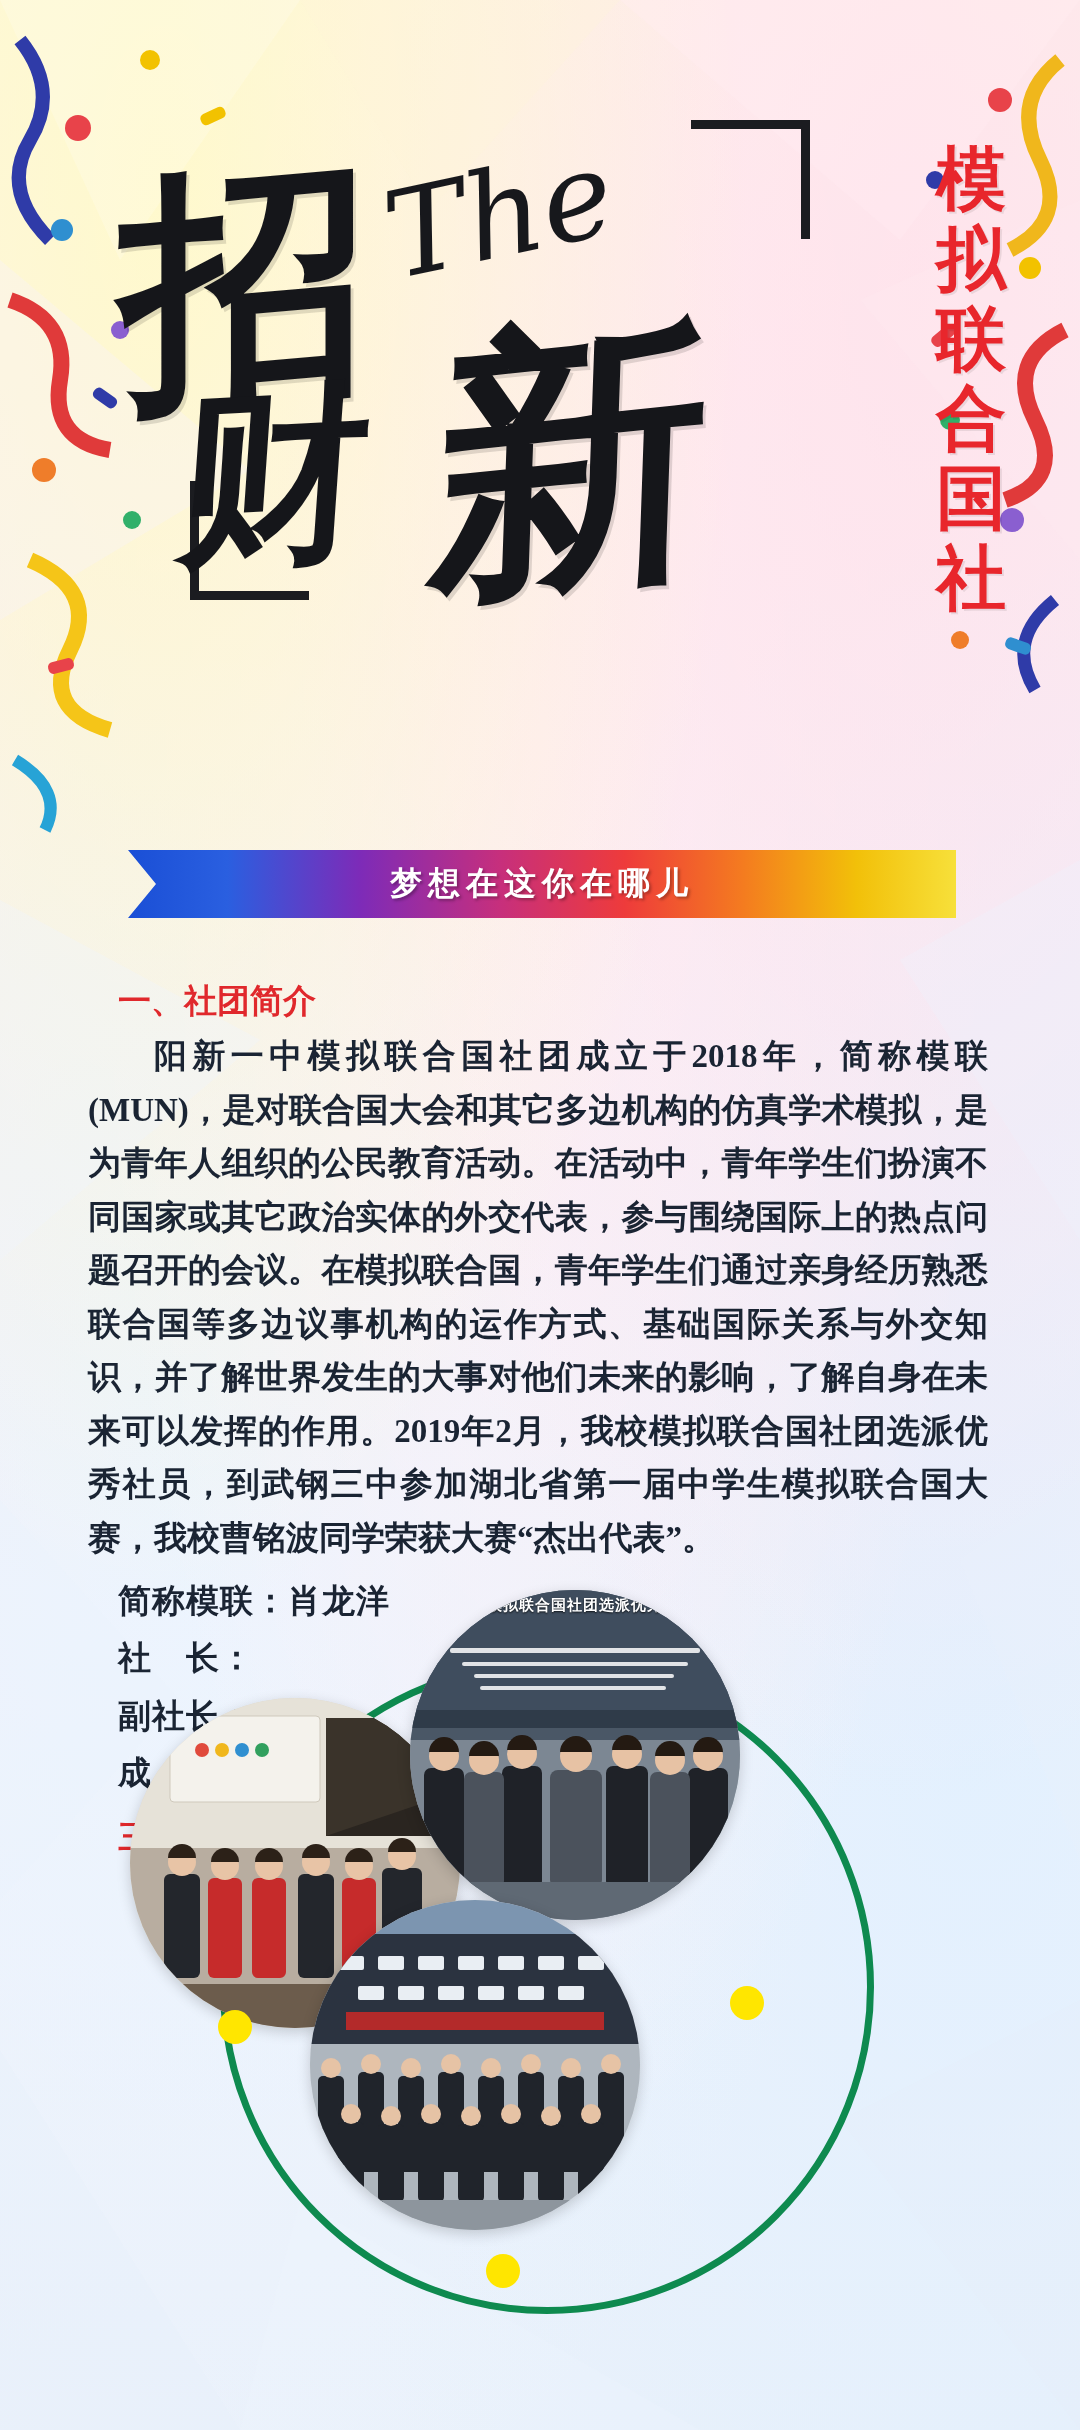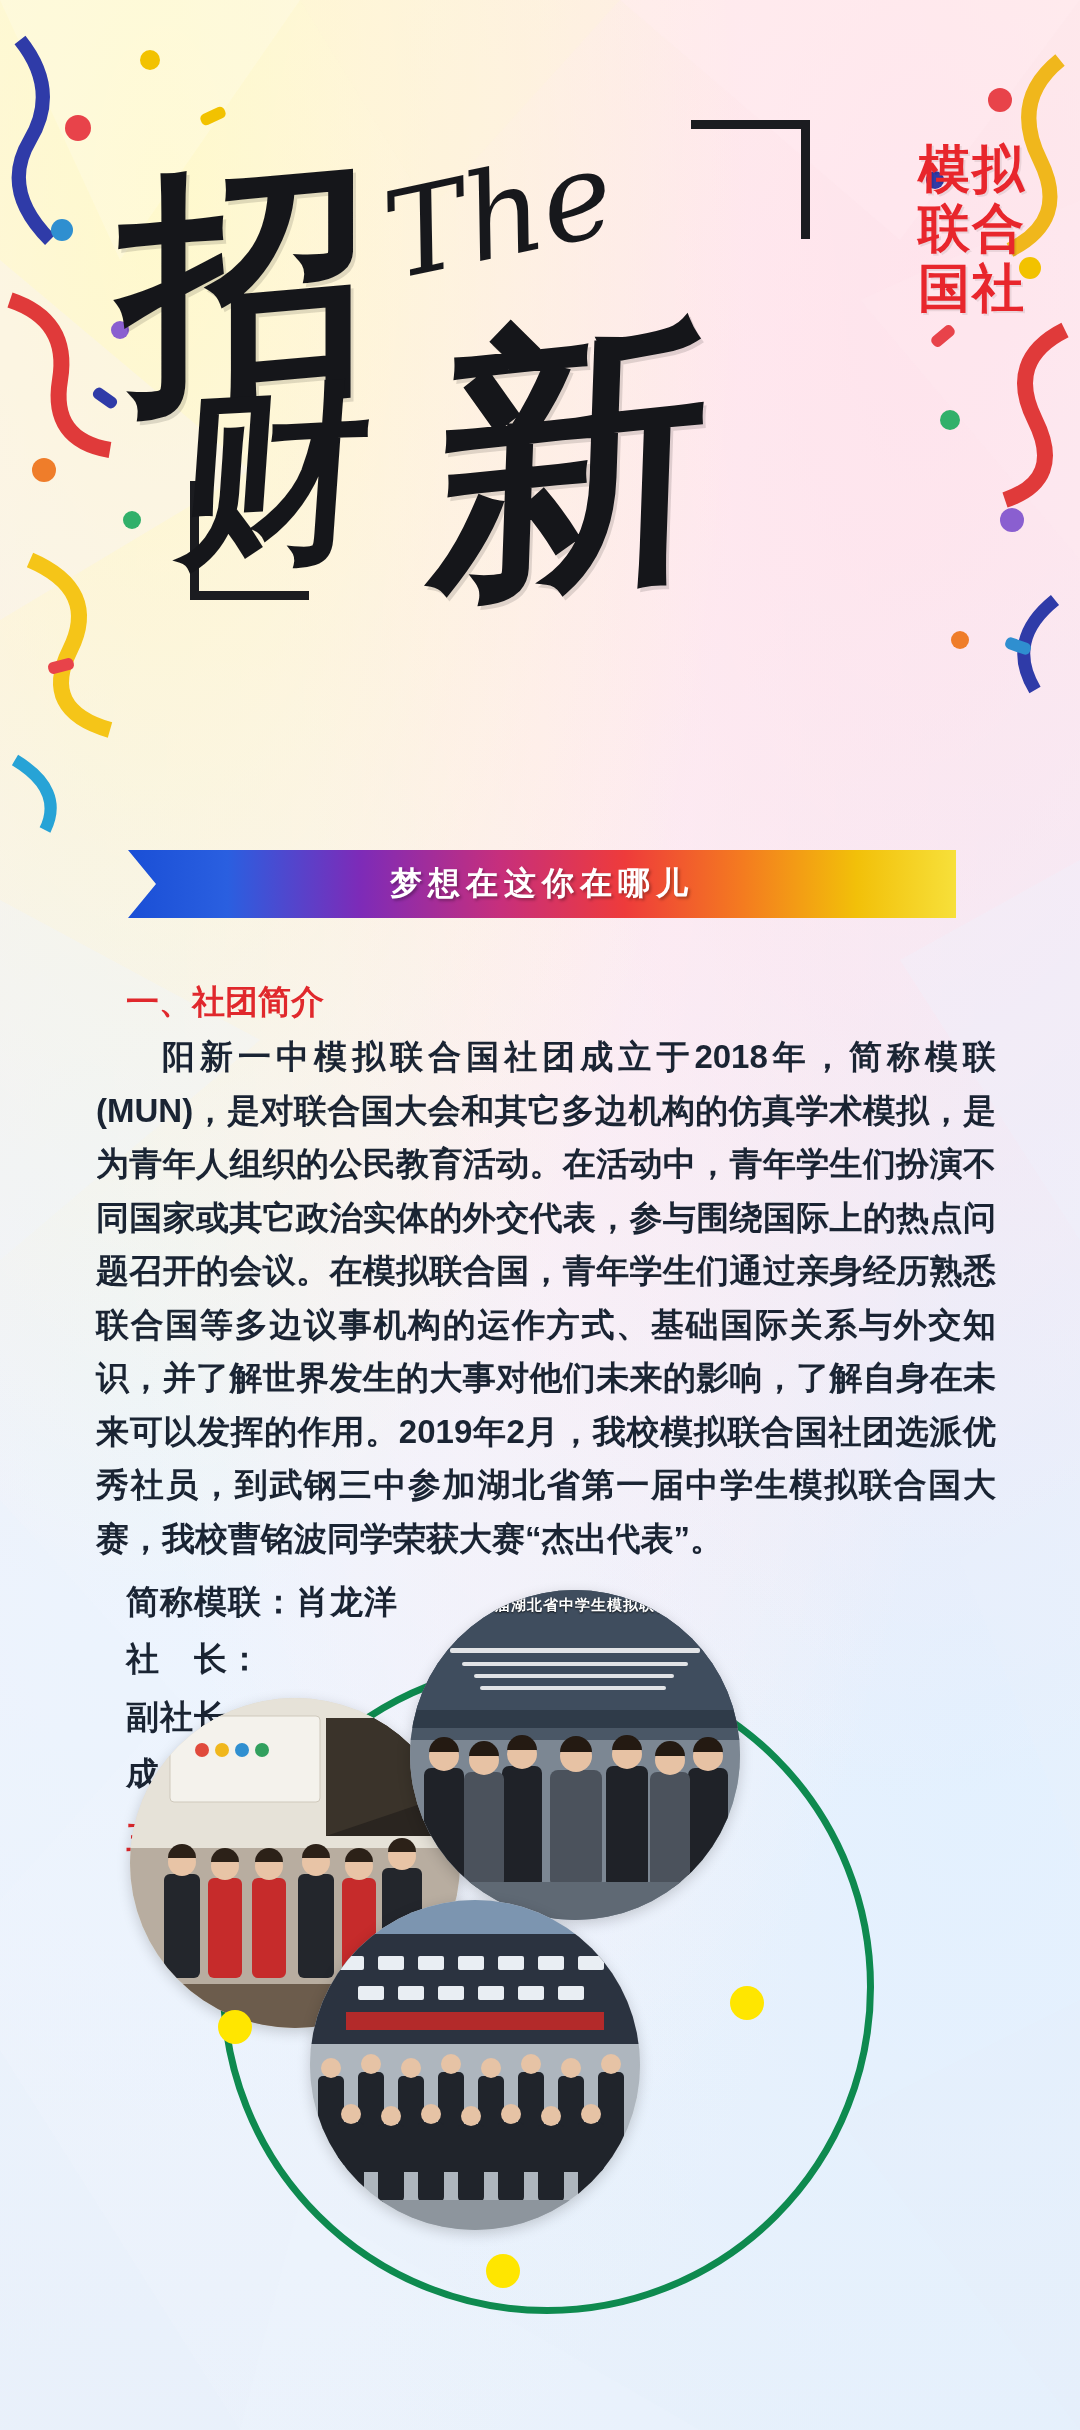--- a/index.html
+++ b/index.html
@@ -88,21 +88,21 @@
   .corner.bl {
     left: 190px; bottom: 20px;
     width: 110px; height: 110px;
     border-right: none; border-top: none;
   }
   .vertical-name {
     position: absolute;
     right: 48px; top: 50px;
     width: 120px;
     color: #e8262c;
-    font-size: 52px;
+    font-size: 70px;
     font-weight: bold;
     line-height: 1.14;
     text-align: center;
     letter-spacing: 2px;
     font-family: "DejaVu Sans", "Liberation Sans", sans-serif;
     text-shadow: 2px 2px 0 rgba(0,0,0,0.08);
   }
   
   .slogan-wrap {
     position: absolute;
@@ -126,27 +126,27 @@
     color: #ffffff;
     font-size: 32px;
     font-weight: bold;
     letter-spacing: 6px;
     font-family: "DejaVu Sans", "Liberation Sans", sans-serif;
     text-shadow: 2px 2px 3px rgba(0,0,0,0.3);
   }
   
   .content {
     position: absolute;
-    left: 96px; top: 975px;
+    left: 88px; top: 975px;
     width: 900px;
     color: #1a2433;
     font-size: 33px;
     line-height: 1.62;
     font-weight: bold;
-    font-family: Liberation Sans, sans-serif;
+    font-family: Liberation Serif, serif;
   }
   .section-head {
     color: #e0282c;
     font-size: 33px;
     font-weight: bold;
     margin: 0 0 2px 30px;
   }
   .para {
     margin: 0 0 10px 0;
     text-indent: 66px;
@@ -366,21 +366,21 @@
           <path d="M19,162 a15,15 0 0 1 30,0 z"></path>
           <path d="M59,166 a15,15 0 0 1 30,0 z"></path>
           <path d="M97,160 a15,15 0 0 1 30,0 z"></path>
           <path d="M150,162 a16,16 0 0 1 32,0 z"></path>
           <path d="M202,160 a15,15 0 0 1 30,0 z"></path>
           <path d="M245,166 a15,15 0 0 1 30,0 z"></path>
           <path d="M283,162 a15,15 0 0 1 30,0 z"></path>
         </g>
         <rect x="0" y="292" width="330" height="38" fill="#5f6974"></rect>
       </svg>
-      <div class="ph-label">第一届湖北省中学生模拟联合国</div>
+      <div class="ph-label">我校模拟联合国社团选派优秀社员</div>
     </div>
 
     <div class="photo p3">
       <svg viewBox="0 0 330 330" width="330" height="330">
         <rect width="330" height="330" fill="#c3c9cf"></rect>
         <rect x="0" y="0" width="330" height="34" fill="#7c95b0"></rect>
         <rect x="0" y="34" width="330" height="110" fill="#2b3340"></rect>
         <g fill="#e9eef3">
           <rect x="28" y="56" width="26" height="14" rx="2"></rect>
           <rect x="68" y="56" width="26" height="14" rx="2"></rect>

